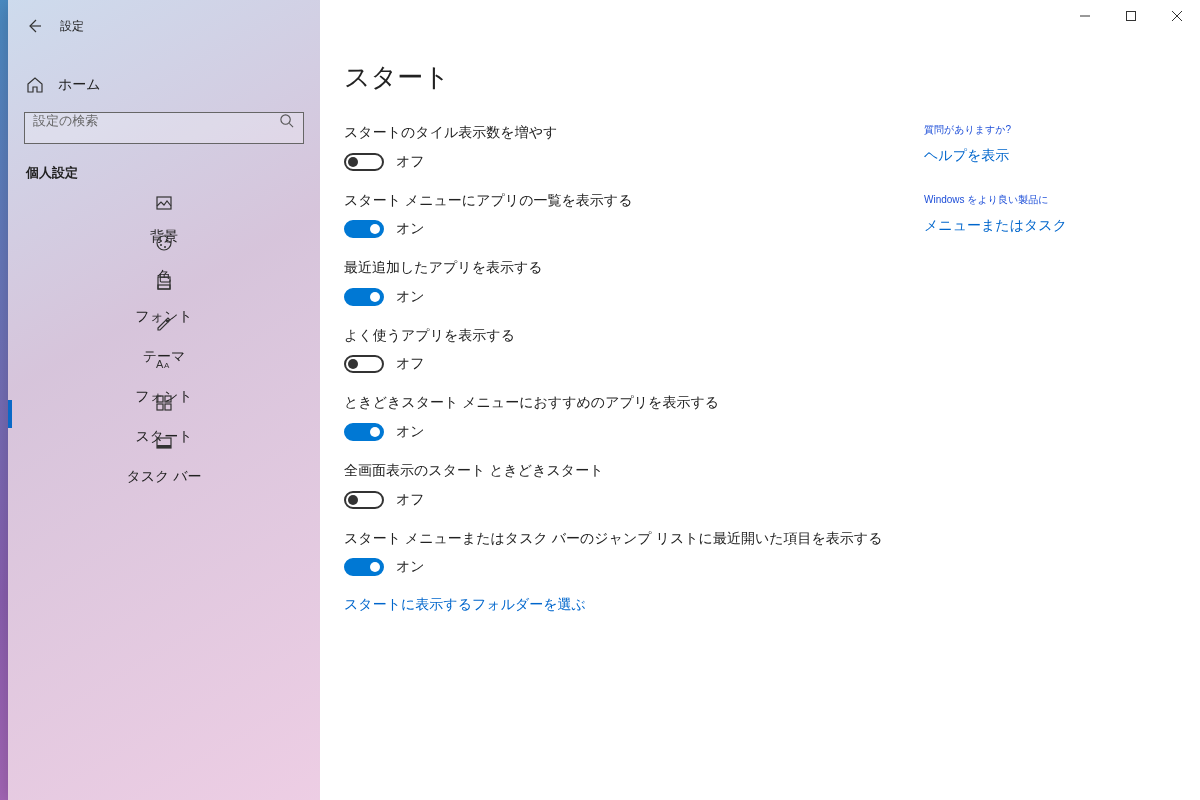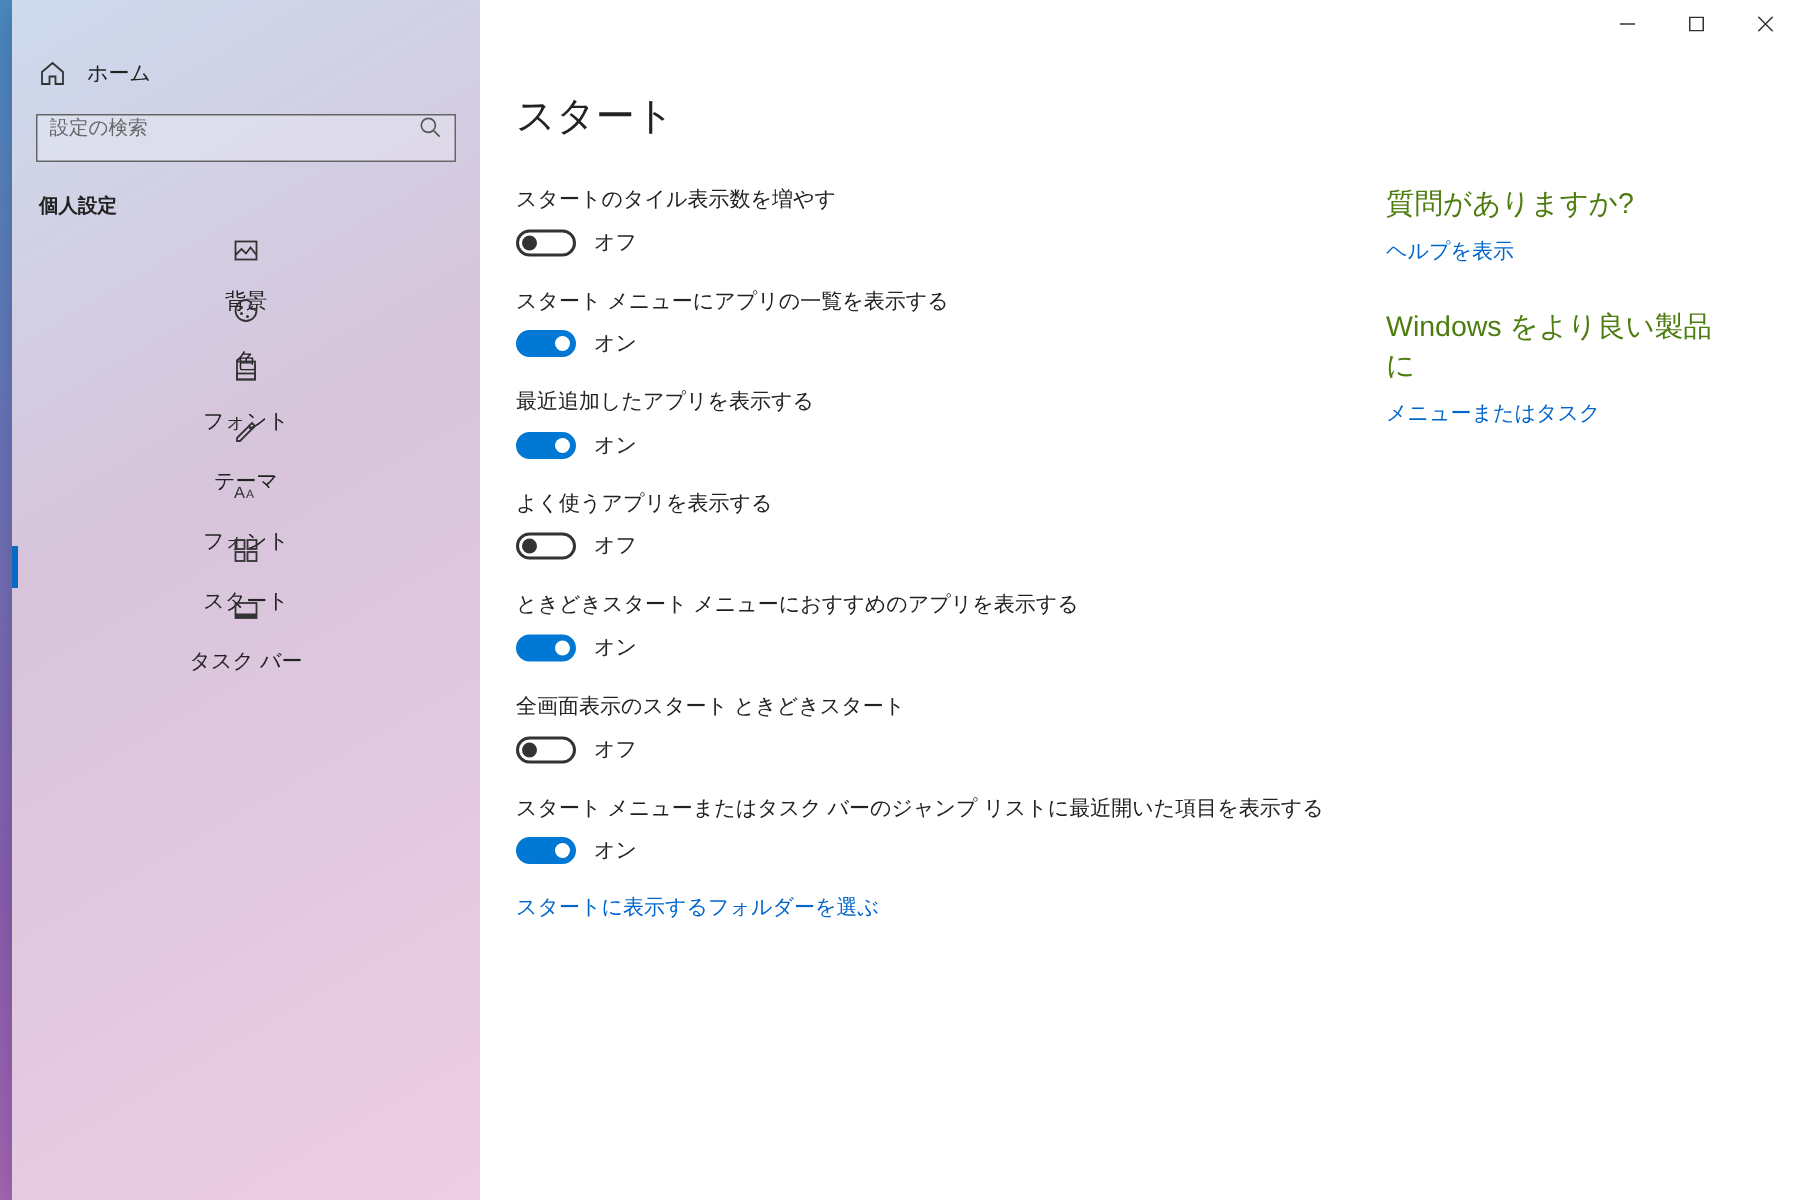--- a/index.html
+++ b/index.html
@@ -32,30 +32,39 @@
   .setting-block { margin-bottom: 20px; }
   .setting-label { font-size: 14px; color: #222; margin-bottom: 10px; line-height: 1.4; }
   .toggle-row { display: flex; align-items: center; gap: 12px; }
   .toggle { width: 40px; height: 18px; border-radius: 10px; position: relative; cursor: pointer; }
   .toggle.off { border: 2px solid #333; background: transparent; }
   .toggle.off .knob { position: absolute; left: 2px; top: 2px; width: 10px; height: 10px; border-radius: 50%; background: #333; }
   .toggle.on { background: #0078d4; border: 2px solid #0078d4; }
   .toggle.on .knob { position: absolute; right: 2px; top: 2px; width: 10px; height: 10px; border-radius: 50%; background: #fff; }
   .toggle-text { font-size: 14px; color: #222; }
   .link { color: #0066cc; font-size: 14px; cursor: pointer; }
-  .side-heading { font-size: 19px; color: #4d7c0f; margin-bottom: 10px; }
+  .side-heading { font-size: 10px; color: #1d4ed8; margin-bottom: 10px; }
   .side-link { color: #0066cc; font-size: 14px; cursor: pointer; display: block; margin-bottom: 28px; }
   svg { display: block; }
 </style>
 </head>
 <body>
 
 <div class="window">
 
   <div class="sidebar">
+    <div class="titlebar-left">
+      <div class="back-btn">
+        <svg width="16" height="16" viewBox="0 0 16 16">
+            <path d="M10 2 L4 8 L10 14" stroke="#333" stroke-width="1.2" fill="none"></path>
+            <path d="M4 8 H15" stroke="#333" stroke-width="1.2"></path>
+          </svg>
+      </div>
+      <span class="title-text">設定</span>
+    </div>
 
     <div class="home-row">
       <span class="icon">
         <svg width="18" height="18" viewBox="0 0 18 18">
             <path d="M2 8 L9 2 L16 8 V16 H11 V11 H7 V16 H2 Z" stroke="#333" stroke-width="1.2" fill="none"></path>
           </svg>
       </span>
       <span class="label">ホーム</span>
     </div>
 

